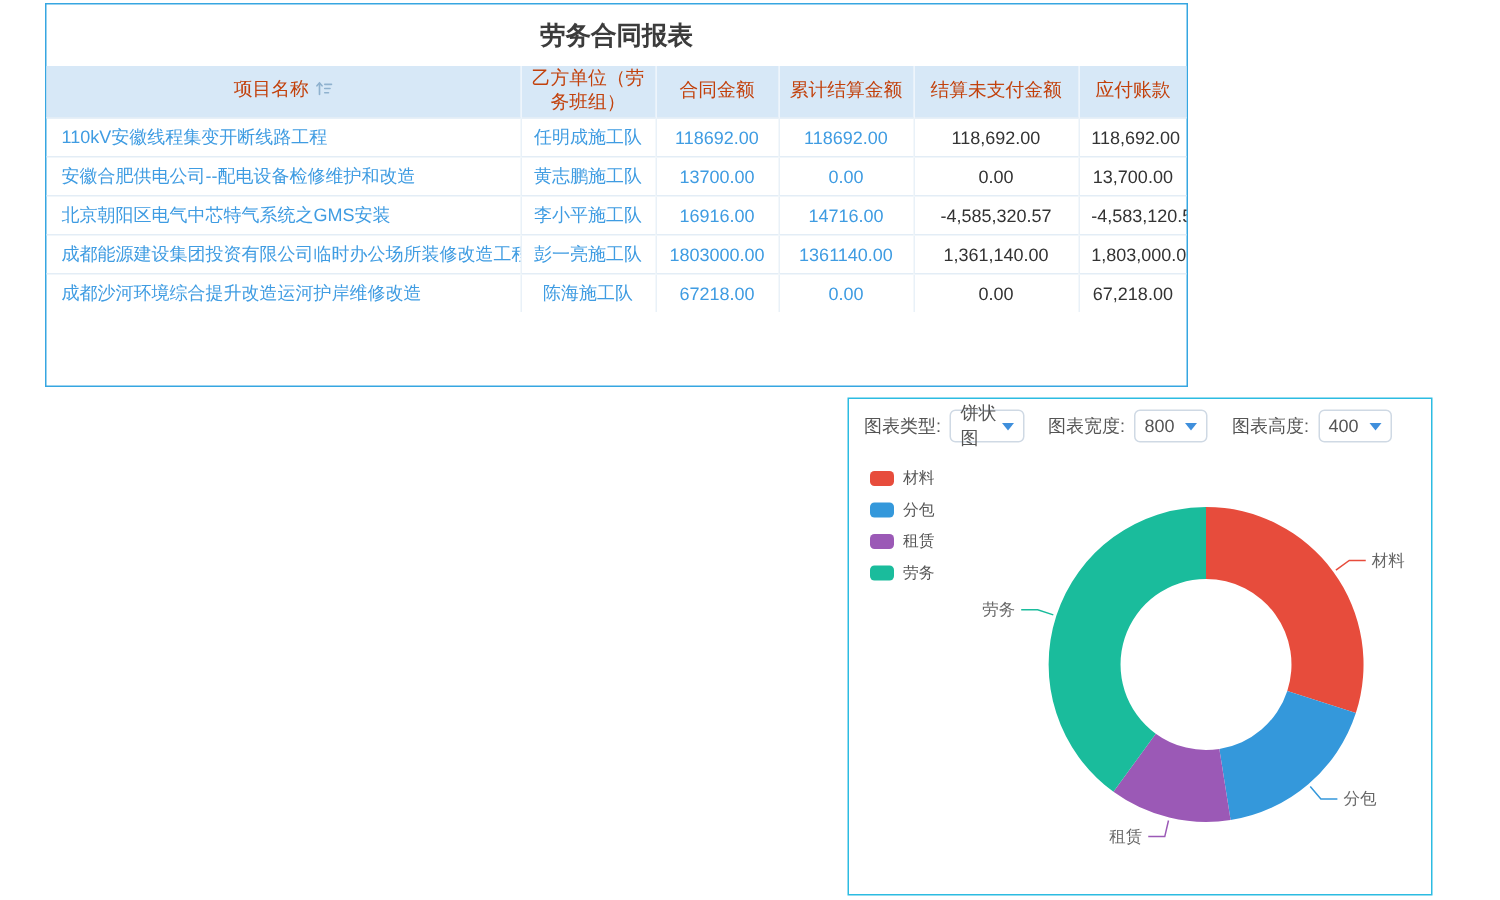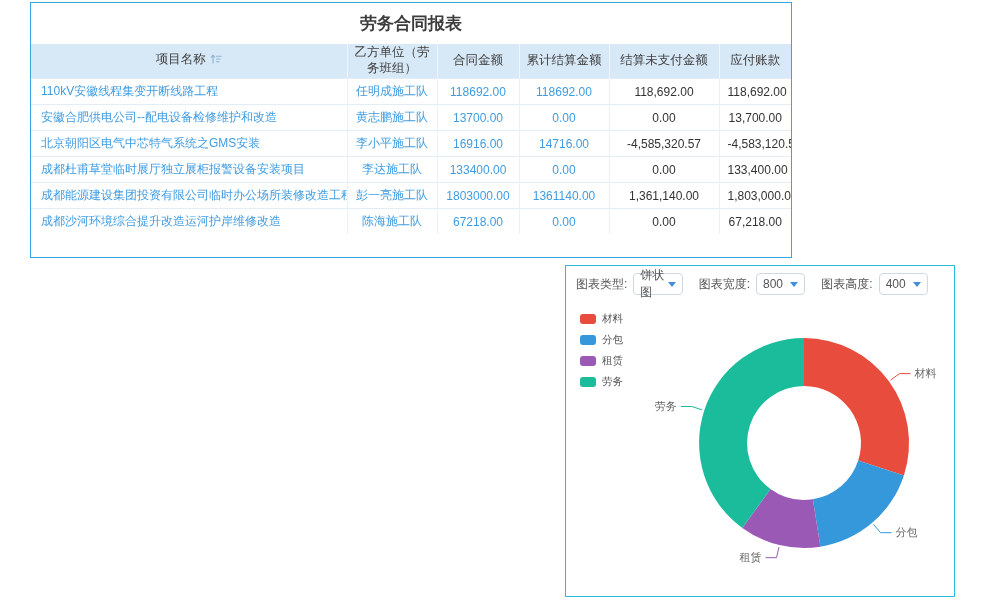--- a/index.html
+++ b/index.html
@@ -11,21 +11,21 @@
   .report-panel {
     position:absolute; left:30px; top:2px; width:762px; height:256px;
     box-sizing:border-box; border:1px solid #36a6e1; background:#fff;
   }
   .report-title {
     height:41px; line-height:41px; text-align:center;
     font-size:17px; font-weight:bold; color:#3c3c3c;
   }
   table.report { width:100%; border-collapse:collapse; table-layout:fixed; }
   table.report th {
-    background:#d7e8f7; color:#404040; font-weight:normal; font-size:12.5px;
+    background:#d7e8f7; color:#c2410c; font-weight:normal; font-size:12.5px;
     height:34px; line-height:1.25; padding:0 4px; text-align:center;
     border-left:1px solid #eef5fc;
   }
   table.report th:first-child { border-left:none; }
   table.report td {
     font-size:12px; height:25px; padding:0 8px;
     white-space:nowrap; overflow:hidden;
     border-top:1px solid #e3edf6; border-left:1px solid #e9f1f8;
   }
   table.report td:first-child { border-left:none; padding-left:10px; }
@@ -118,28 +118,20 @@
         </tr>
         <tr>
           <td class="blue">北京朝阳区电气中芯特气系统之GMS安装</td>
           <td class="blue center">李小平施工队</td>
           <td class="blue num">16916.00</td>
           <td class="blue num">14716.00</td>
           <td class="dark num">-4,585,320.57</td>
           <td class="dark num">-4,583,120.57</td>
         </tr>
         <tr>
-          <td class="blue">成都杜甫草堂临时展厅独立展柜报警设备安装项目</td>
-          <td class="blue center">李达施工队</td>
-          <td class="blue num">133400.00</td>
-          <td class="blue num">0.00</td>
-          <td class="dark num">0.00</td>
-          <td class="dark num">133,400.00</td>
-        </tr>
-        <tr>
           <td class="blue">成都能源建设集团投资有限公司临时办公场所装修改造工程EPC</td>
           <td class="blue center">彭一亮施工队</td>
           <td class="blue num">1803000.00</td>
           <td class="blue num">1361140.00</td>
           <td class="dark num">1,361,140.00</td>
           <td class="dark num">1,803,000.00</td>
         </tr>
         <tr>
           <td class="blue">成都沙河环境综合提升改造运河护岸维修改造</td>
           <td class="blue center">陈海施工队</td>

